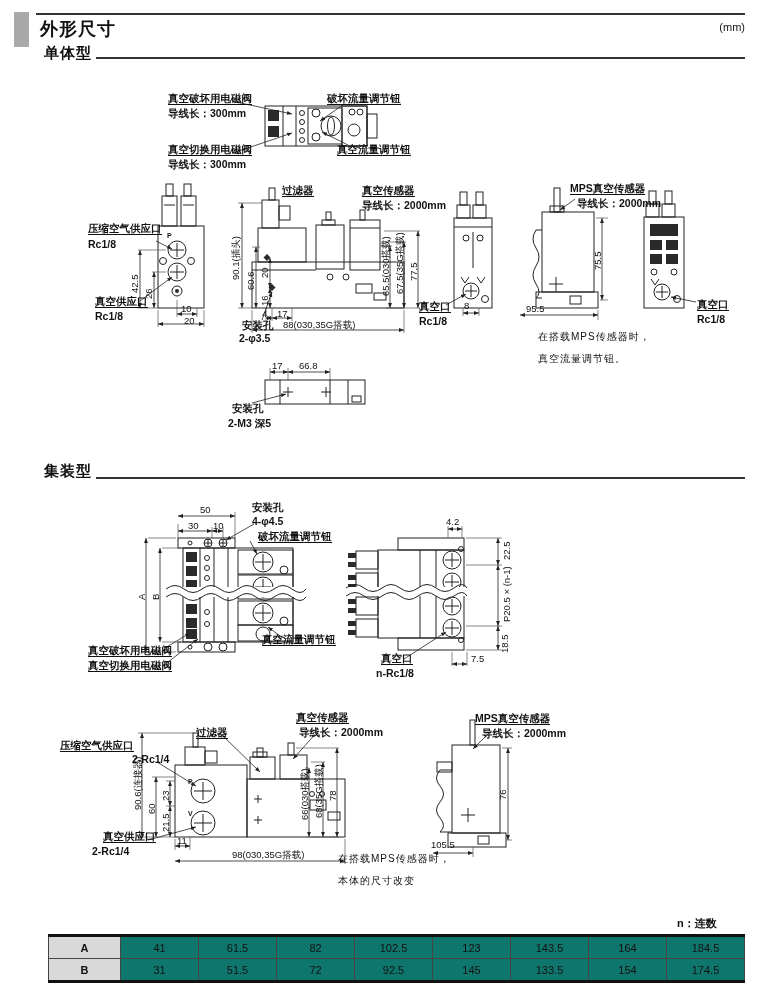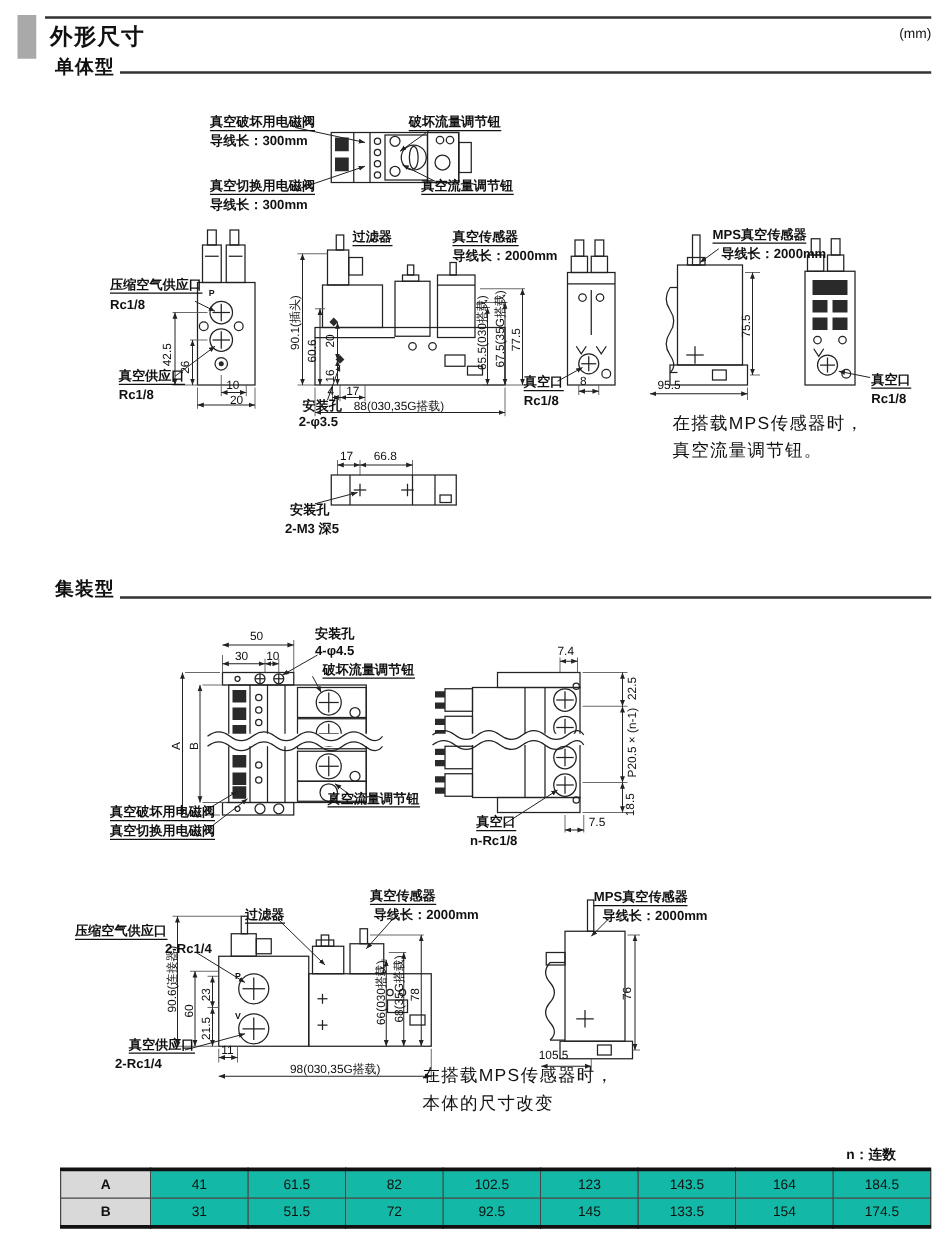--- a/index.html
+++ b/index.html
@@ -9,34 +9,34 @@
   .page-title{position:absolute;left:40px;top:17px;font-size:18px;font-weight:800;letter-spacing:1px;}
   .unit{position:absolute;right:16px;top:21px;font-size:11px;margin-left:42px;}
   .rule{position:absolute;background:#333;}
   .sec{position:absolute;font-size:15px;font-weight:800;letter-spacing:1px;}
   .lbl{position:absolute;font-size:10.5px;font-weight:700;white-space:nowrap;line-height:1.15;color:#111;}
   .u{border-bottom:1.2px solid #111;}
   .dim{position:absolute;font-size:9.5px;font-weight:400;white-space:nowrap;color:#111;}
   .vdim{position:absolute;font-size:9.5px;font-weight:400;white-space:nowrap;color:#111;
         transform:rotate(-90deg);transform-origin:0 0;}
   .tiny{position:absolute;font-size:7px;font-weight:700;color:#111;}
-  .note{position:absolute;font-size:14px;font-weight:500;color:#111;letter-spacing:1px;}
+  .note{position:absolute;font-size:10px;font-weight:500;color:#111;letter-spacing:1px;}
   svg.art{position:absolute;left:0;top:0;}
   .b{fill:none;stroke:#222;stroke-width:1;}
   .f{fill:#2a2a2a;stroke:none;}
   .e{stroke:#555;stroke-width:0.7;fill:none;}
   .d{stroke:#222;stroke-width:0.8;fill:none;marker-start:url(#a);marker-end:url(#a);}
   .ld{stroke:#222;stroke-width:0.8;fill:none;marker-end:url(#a);}
   .w{fill:#fff;stroke:none;}
   .dims-table{position:absolute;left:48px;top:934px;width:697px;border-collapse:collapse;
               border-top:3px solid #111;border-bottom:3px solid #111;
               border-left:1.5px solid #111;border-right:1.5px solid #111;font-size:11px;table-layout:fixed;}
   .dims-table th,.dims-table td{border:1px solid #444;height:21px;text-align:center;padding:0;}
   .dims-table th{background:#d9d9d9;font-weight:700;}
-  .dims-table td{background:#14b8a6;font-weight:400;}
+  .dims-table td{background:#0f766e;font-weight:400;}
   .tnote{position:absolute;left:677px;top:916px;font-size:11px;font-weight:700;}
 </style>
 </head>
 <body>
 
 <div class="page">
 
   <svg class="art" width="761" height="1003" viewBox="0 0 761 1003">
     <defs>
       <marker id="a" viewBox="0 0 10 10" refX="9" refY="5" markerWidth="7" markerHeight="7" orient="auto-start-reverse">
@@ -484,21 +484,21 @@
   <div class="dim" style="left:213px;top:520px">10</div>
   <div class="lbl" style="left:252px;top:501px">安装孔</div>
   <div class="lbl" style="left:252px;top:515px">4-φ4.5</div>
   <div class="lbl u" style="left:258px;top:530px">破坏流量调节钮</div>
   <div class="vdim" style="left:136px;top:600px">A</div>
   <div class="vdim" style="left:150px;top:600px">B</div>
   <div class="lbl u" style="left:262px;top:633px">真空流量调节钮</div>
   <div class="lbl u" style="left:88px;top:644px">真空破坏用电磁阀</div>
   <div class="lbl u" style="left:88px;top:659px">真空切换用电磁阀</div>
 
-  <div class="dim" style="left:446px;top:516px">7.4</div>
+  <div class="dim" style="left:446px;top:516px">4.2</div>
   <div class="vdim" style="left:501px;top:560px">22.5</div>
   <div class="vdim" style="left:501px;top:622px">P20.5 × (n-1)</div>
   <div class="vdim" style="left:499px;top:653px">18.5</div>
   <div class="dim" style="left:471px;top:653px">7.5</div>
   <div class="lbl u" style="left:381px;top:652px">真空口</div>
   <div class="lbl" style="left:376px;top:667px">n-Rc1/8</div>
 
   <div class="lbl u" style="left:60px;top:739px">压缩空气供应口</div>
   <div class="lbl" style="left:132px;top:753px">2-Rc1/4</div>
   <div class="lbl u" style="left:196px;top:726px">过滤器</div>

